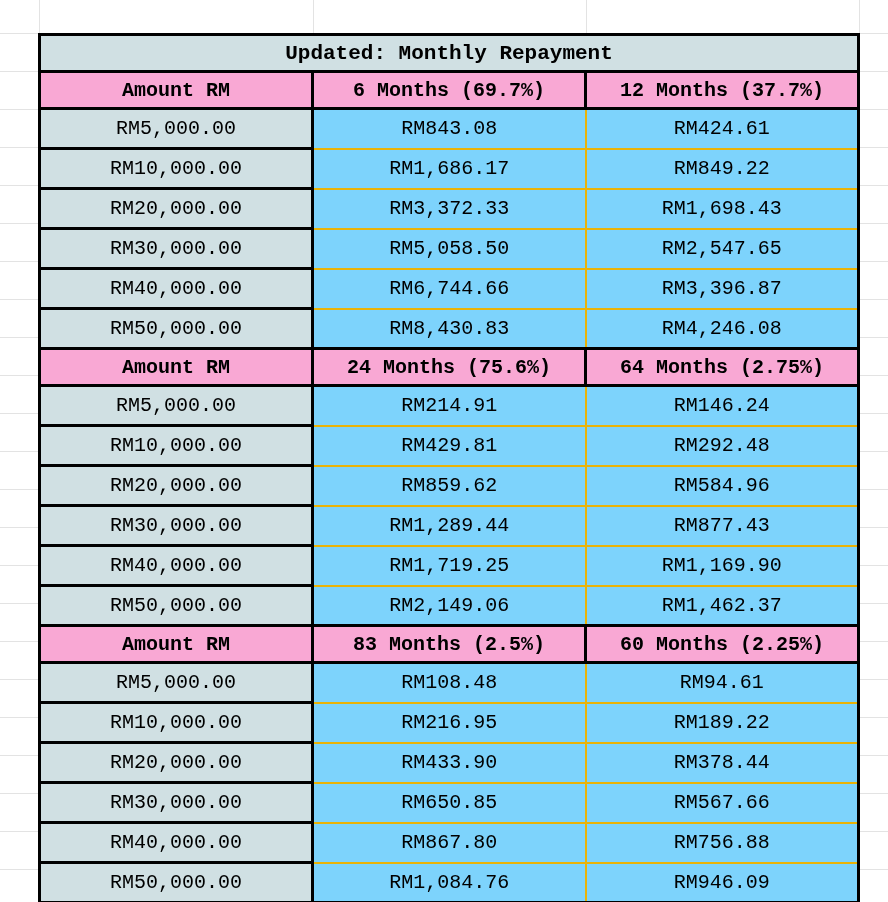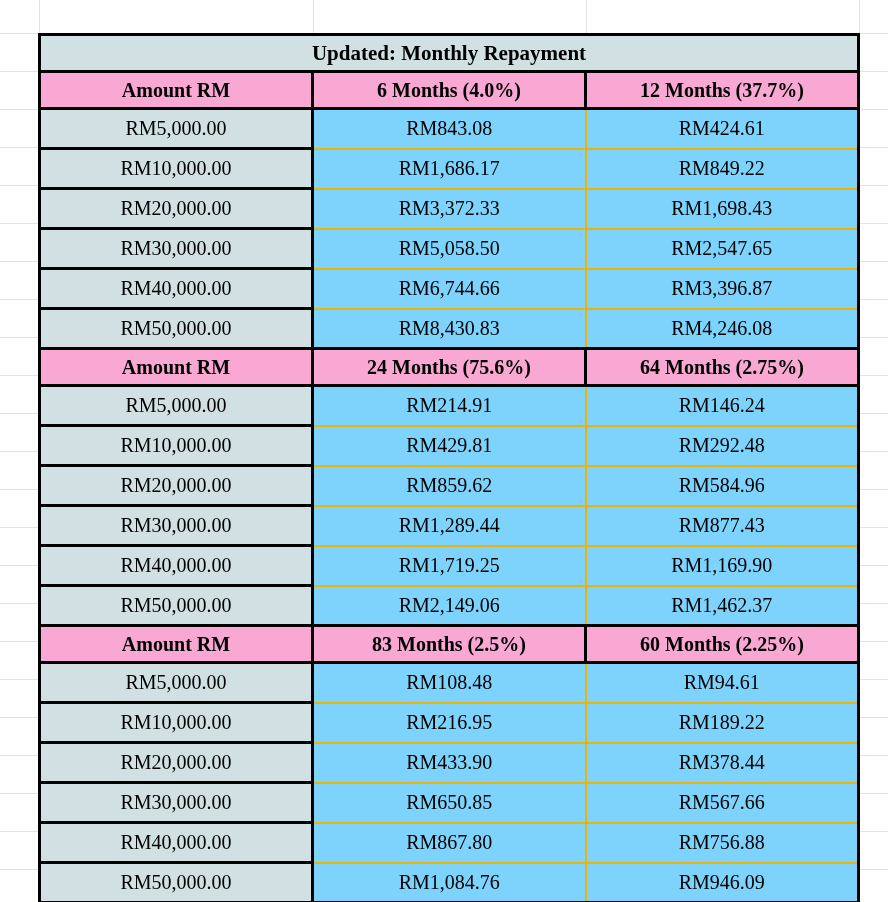--- a/index.html
+++ b/index.html
@@ -1,20 +1,20 @@
 <!DOCTYPE html>
 <html><head>
 <meta charset="utf-8">
 <style>
   html,body{margin:0;padding:0;background:#fff;}
   .sheet{
     position:relative;
     width:888px;height:902px;
     background:#ffffff;
-    font-family:Liberation Serif, serif;
+    font-family:Liberation Mono, monospace;
     overflow:hidden;
     
     background-image:repeating-linear-gradient(to bottom,
       transparent 0px, transparent 37px, #e3e3e3 37px, #e3e3e3 38px);
     background-position:0 -4px;
   }
   .vline{position:absolute;top:0;bottom:0;width:1px;background:#e3e3e3;}
   .vl-a{left:39px}.vl-b{left:313px}.vl-c{left:586px}.vl-d{left:859px}
 
   table.repay{
@@ -61,21 +61,21 @@
         <col>
       </colgroup>
 
     <tbody>
         <tr class="black-row">
       <td class="title-cell" colspan="3">Updated: Monthly Repayment</td>
     </tr>
 
     <tr class="black-row">
       <td class="hdr">Amount RM</td>
-      <td class="hdr">6 Months (4.0%)</td>
+      <td class="hdr">6 Months (69.7%)</td>
       <td class="hdr">12 Months (37.7%)</td>
     </tr>
     <tr class="white-row">
       <td class="amt">RM5,000.00</td>
       <td class="val">RM843.08</td>
       <td class="val">RM424.61</td>
     </tr>
     <tr class="white-row">
       <td class="amt">RM10,000.00</td>
       <td class="val">RM1,686.17</td>

